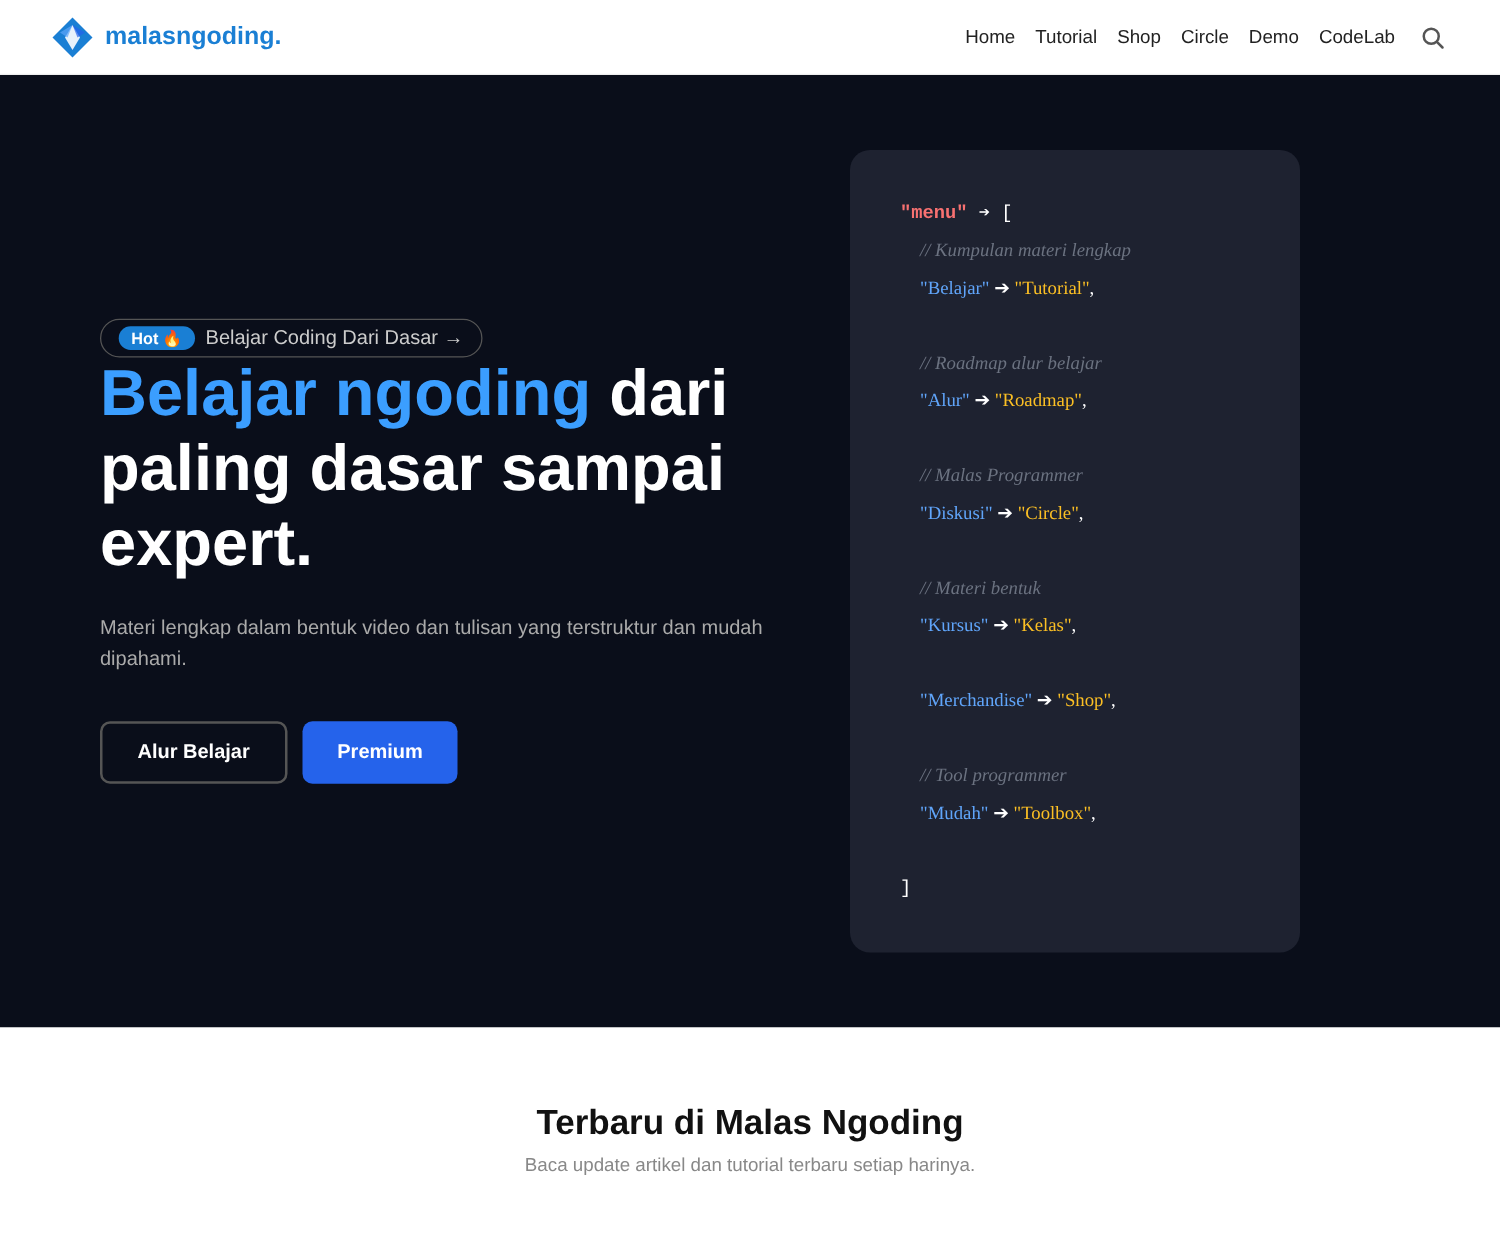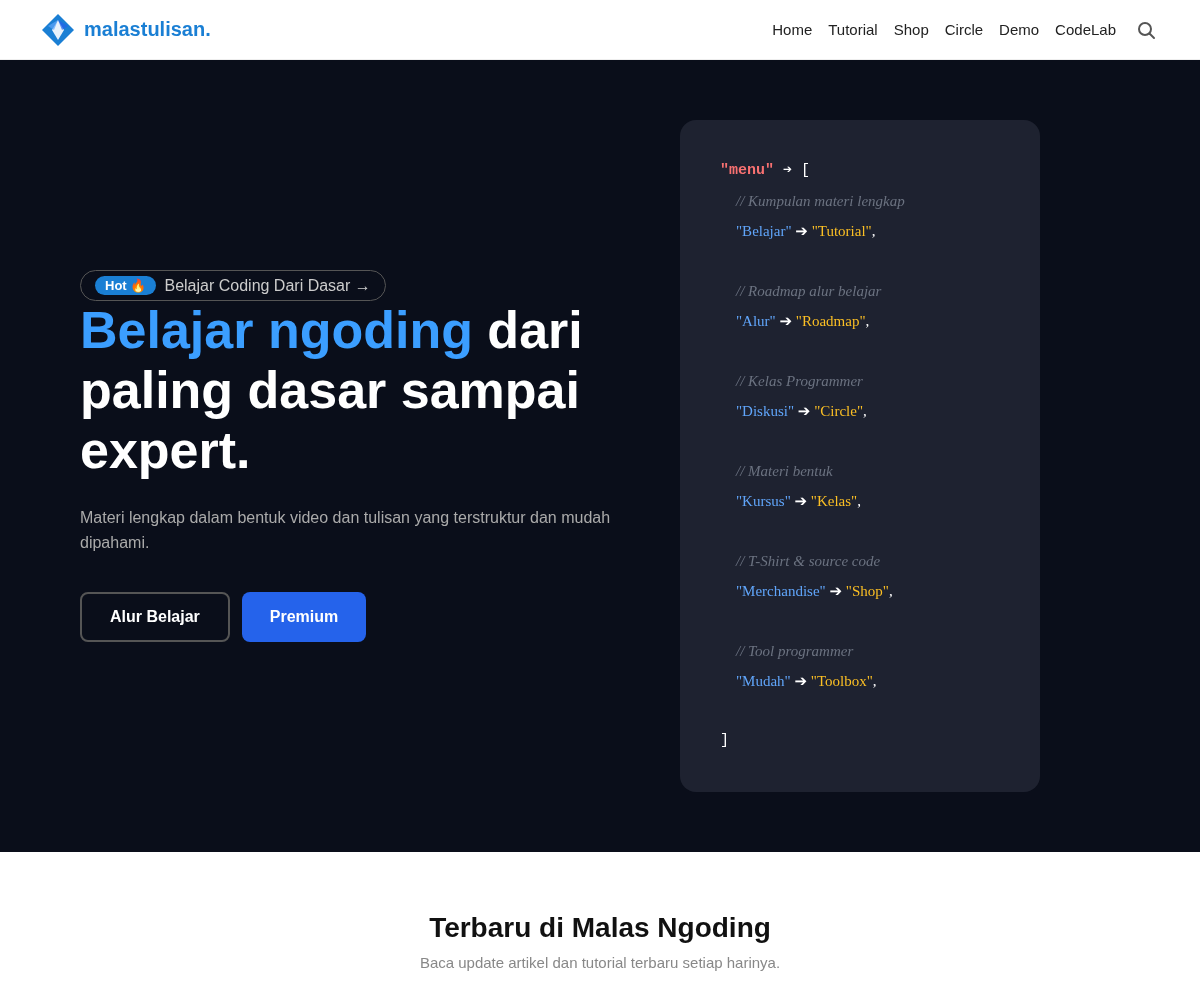--- a/index.html
+++ b/index.html
@@ -173,21 +173,21 @@
 <nav class="navbar">
   <a class="navbar-brand" href="#">
 
     <svg class="navbar-logo-icon" viewBox="0 0 36 36" xmlns="http://www.w3.org/2000/svg">
       <polygon points="18,2 34,18 18,34 2,18" fill="#1a7fd4"></polygon>
       <polygon points="12,18 18,8 24,18 18,28" fill="#fff" opacity="0.9"></polygon>
       <polygon points="8,14 18,8 14,18" fill="#60a5fa" opacity="0.7"></polygon>
       <polygon points="22,18 28,14 18,8" fill="#2563eb" opacity="0.7"></polygon>
     </svg>
     <span class="navbar-brand-text">
-      <span style="color:#1a7fd4;">malas</span><span>tulisan.</span>
+      <span style="color:#1a7fd4;">malas</span><span>ngoding.</span>
     </span>
   </a>
   <div class="navbar-nav">
     <a class="nav-link">Home</a>
     <a class="nav-link">Tutorial</a>
     <a class="nav-link">Shop</a>
     <a class="nav-link">Circle</a>
     <a class="nav-link">Demo</a>
     <a class="nav-link">CodeLab</a>
     <button class="navbar-search" aria-label="Search">
@@ -233,40 +233,37 @@
     <span class="code-line">
       <span class="code-comment">// Roadmap alur belajar</span>
     </span>
     <span class="code-line">
       <span class="code-val-blue">"Alur"</span>
       <span class="code-arrow"> ➔ </span>
       <span class="code-val-yellow">"Roadmap"</span><span class="code-comma">,</span>
     </span>
     <br>
     <span class="code-line">
-      <span class="code-comment">// Kelas Programmer</span>
+      <span class="code-comment">// Malas Programmer</span>
     </span>
     <span class="code-line">
       <span class="code-val-blue">"Diskusi"</span>
       <span class="code-arrow"> ➔ </span>
       <span class="code-val-yellow">"Circle"</span><span class="code-comma">,</span>
     </span>
     <br>
     <span class="code-line">
       <span class="code-comment">// Materi bentuk</span>
     </span>
     <span class="code-line">
       <span class="code-val-blue">"Kursus"</span>
       <span class="code-arrow"> ➔ </span>
       <span class="code-val-yellow">"Kelas"</span><span class="code-comma">,</span>
     </span>
     <br>
-    <span class="code-line">
-      <span class="code-comment">// T-Shirt &amp; source code</span>
-    </span>
     <span class="code-line">
       <span class="code-val-blue">"Merchandise"</span>
       <span class="code-arrow"> ➔ </span>
       <span class="code-val-yellow">"Shop"</span><span class="code-comma">,</span>
     </span>
     <br>
     <span class="code-line">
       <span class="code-comment">// Tool programmer</span>
     </span>
     <span class="code-line">

